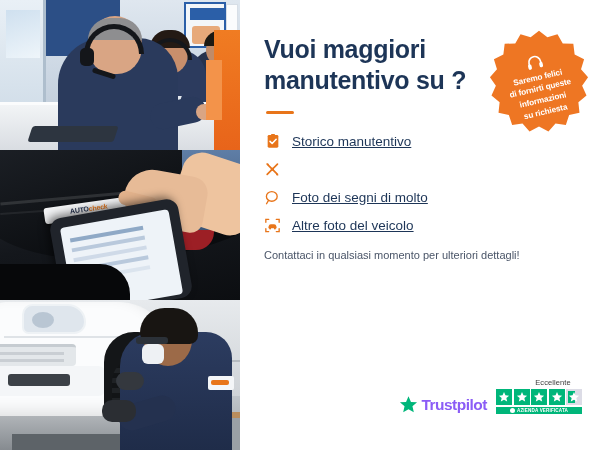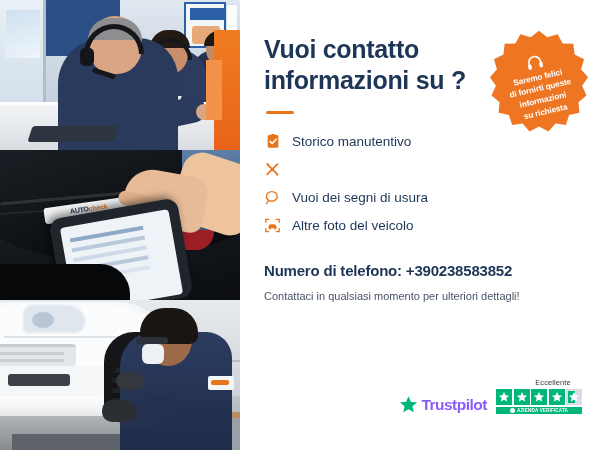--- a/index.html
+++ b/index.html
@@ -133,21 +133,21 @@
   
   .panel { position:relative; flex:1 1 auto; height:450px; background:#ffffff; padding:34px 26px 0 24px; }
 
   .headline { font-size:25px; line-height:1.22; font-weight:700; color:#1d3557;
     letter-spacing:-.3px; max-width:210px; }
   .divider { width:28px; height:3px; background:#e8751a; margin:16px 0 14px 2px; border-radius:2px; }
 
   .feat-list { list-style:none; }
   .feat { display:flex; align-items:center; gap:11px; height:26px; margin-bottom:2px; }
   .feat .ico { width:17px; height:17px; flex:0 0 17px; display:flex; align-items:center; justify-content:center; color:#e8751a; }
-  .feat .txt { font-size:13.5px; color:#1d3557; white-space:nowrap; }
+  .feat .txt { font-size:13.5px; color:#1d3557; white-space:nowrap;text-decoration:underline; }
 
   .phone { margin-top:24px; font-size:15px; font-weight:700; color:#1d3557; letter-spacing:-.2px; }
   .sub { margin-top:9px; font-size:11px; line-height:1.55; color:#4a5568; }
 
   
   .tp { position:absolute; right:18px; bottom:36px; display:flex; align-items:flex-end; gap:9px; }
   .tp-logo { display:flex; align-items:center; gap:3px; }
   .tp-logo .tpname { font-size:15.5px; font-weight:700; color:#8b5cf6; letter-spacing:-.5px; }
   .tp-right { display:flex; flex-direction:column; align-items:center; gap:2px; }
   .tp-exc { font-size:7.5px; color:#3b3b3b; letter-spacing:.1px;padding-left:28px; }
@@ -250,21 +250,21 @@
       <div class="marm"></div>
       <div class="glove"></div>
       <div class="glove2"></div>
       <div class="badge3"></div>
     </div>
 
   </div>
 
   <div class="panel">
 
-    <h1 class="headline">Vuoi contatto informazioni su ?</h1>
+    <h1 class="headline">Vuoi maggiori manutentivo su ?</h1>
     <div class="divider"></div>
 
     <ul class="feat-list">
 
       <li class="feat">
         <span class="ico">
           <svg viewBox="0 0 24 24" width="16" height="16">
             <rect x="4" y="3" width="16" height="19" rx="2" fill="#e8751a"></rect>
             <rect x="9" y="1.5" width="6" height="3.5" rx="1" fill="#e8751a"></rect>
             <path d="M7.5 12.5l3.2 3.2 6-6.4" stroke="#fff" stroke-width="2.3" fill="none" stroke-linecap="round" stroke-linejoin="round"></path>
@@ -287,21 +287,21 @@
         </span>
       </li>
 
       <li class="feat">
         <span class="ico">
           <svg viewBox="0 0 24 24" width="17" height="17">
             <ellipse cx="11" cy="10.5" rx="7.6" ry="6.8" fill="none" stroke="#e8751a" stroke-width="1.9"></ellipse>
             <path d="M6.2 16.4l-2.6 4.4" stroke="#e8751a" stroke-width="1.9" stroke-linecap="round"></path>
           </svg>
         </span>
-        <span class="txt">Vuoi dei segni di usura</span>
+        <span class="txt">Foto dei segni di molto</span>
       </li>
 
       <li class="feat">
         <span class="ico">
           <svg viewBox="0 0 24 24" width="17" height="17">
             <g stroke="#e8751a" stroke-width="1.9" fill="none" stroke-linecap="round">
               <path d="M2.6 7.4V3.4h4"></path>
                 <path d="M17.4 3.4h4v4"></path>
               <path d="M21.4 16.6v4h-4"></path>
                 <path d="M6.6 20.6h-4v-4"></path>
@@ -310,21 +310,20 @@
             <circle cx="8.6" cy="16.1" r="1.4" fill="#e8751a"></circle>
             <circle cx="15.4" cy="16.1" r="1.4" fill="#e8751a"></circle>
           </svg>
         </span>
         <span class="txt">Altre foto del veicolo</span>
       </li>
 
 
     </ul>
 
-    <div class="phone">Numero di telefono: +390238583852</div>
     <div class="sub">
       <div>Contattaci in qualsiasi momento per ulteriori dettagli!</div>
     </div>
 
     <div class="badge">
       <svg class="star" viewBox="0 0 100 100">
         <path d="M50 2.5 L57.6 8.4 L66.8 5.6 L71.6 14 L81.2 14.4 L82.4 24 L91 28.4 L88.2 37.6 L94.6 44.8
                  L89.2 52.6 L93.2 61.4 L85.8 67.4 L86.8 77 L77.4 79 L74.4 88.2 L65 86.8 L58.6 94 L50 89.6
                  L41.4 94 L35 86.8 L25.6 88.2 L22.6 79 L13.2 77 L14.2 67.4 L6.8 61.4 L10.8 52.6 L5.4 44.8
                  L11.8 37.6 L9 28.4 L17.6 24 L18.8 14.4 L28.4 14 L33.2 5.6 L42.4 8.4 Z" fill="#ee7623"></path>

